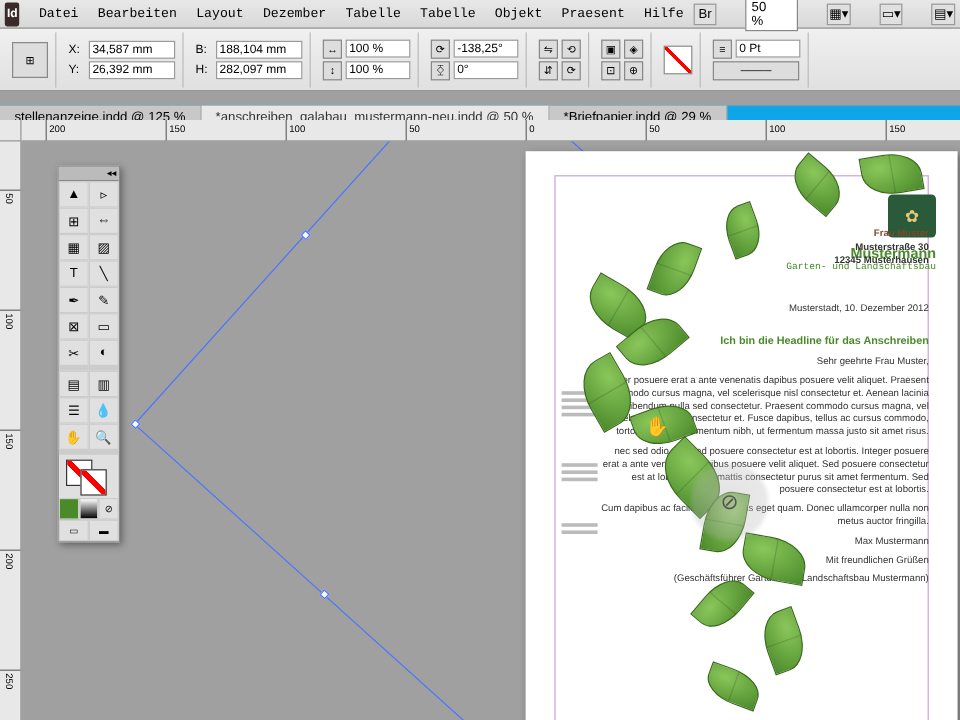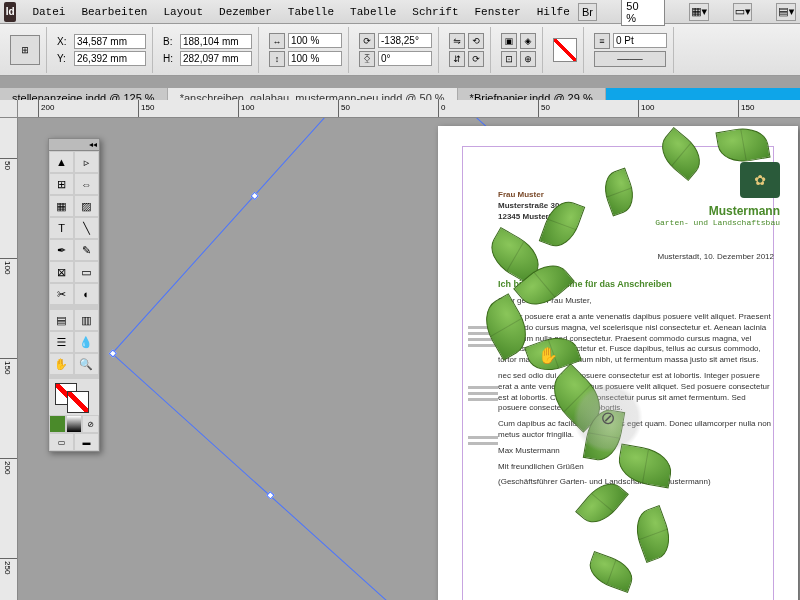--- a/index.html
+++ b/index.html
@@ -55,43 +55,43 @@
 .leaf::after { content:''; position:absolute; left:50%; top:0; bottom:0; width:1px; background: rgba(0,0,0,.15); }
 
 .progress-circle { position:absolute; width:70px; height:70px; border-radius:50%; background: radial-gradient(circle, rgba(200,200,200,.5) 0%, rgba(180,180,180,.3) 60%, transparent 70%); display:flex; align-items:center; justify-content:center; }
 .progress-circle::after { content:'⊘'; font-size:18px; color:#555; }
 
 .letterhead { position: absolute; top: 36px; right: 18px; text-align: right; }
 .letterhead .logo-badge { width: 40px; height: 36px; background: #2a5a3a; border-radius: 4px; margin-left: auto; margin-bottom: 6px; display:flex; align-items:center; justify-content:center; color:#e6c87a; font-size:14px; }
 .letterhead .brand { color: #4a8a2a; font-weight: bold; font-size: 12px; }
 .letterhead .subbrand { color: #4a8a2a; font-size: 8px; font-family: Liberation Mono, monospace; }
 
-.doctext { position: absolute; left: 60px; right: 24px; font-size: 8px; color: #333; line-height: 1.35; }
+.doctext { position: absolute; left: 60px; right: 24px; font-size: 8px; color: #333; line-height: 1.35; text-align: right; }
 .doctext .headline { color: #4a8a2a; font-weight: bold; font-size: 9px; margin-bottom: 6px; }
 .doctext .brown { color: #7a4a2a; font-weight: bold; font-size: 8px; }
 .doctext p { margin-bottom: 5px; }
 
 .placeholder-lines { position:absolute; left:30px; width:30px; }
 .placeholder-lines div { height:3px; background:#bbb; margin-bottom:3px; }
 
 .hand-cursor { position:absolute; font-size:16px; color:#333; pointer-events:none; }
 </style>
 </head>
 <body>
 
 <div class="menubar">
   <div class="logo">Id</div>
   <div class="menu-item">Datei</div>
   <div class="menu-item">Bearbeiten</div>
   <div class="menu-item">Layout</div>
   <div class="menu-item">Dezember</div>
   <div class="menu-item">Tabelle</div>
   <div class="menu-item">Tabelle</div>
-  <div class="menu-item">Schrift</div>
-  <div class="menu-item">Fenster</div>
+  <div class="menu-item">Objekt</div>
+  <div class="menu-item">Praesent</div>
   <div class="menu-item">Hilfe</div>
   <div class="right">
     <div class="icon-btn">Br</div>
     <div class="zoom-sel">50 %</div>
     <div class="icon-btn">▦▾</div>
     <div class="icon-btn">▭▾</div>
     <div class="icon-btn">▤▾</div>
   </div>
 </div>
 

